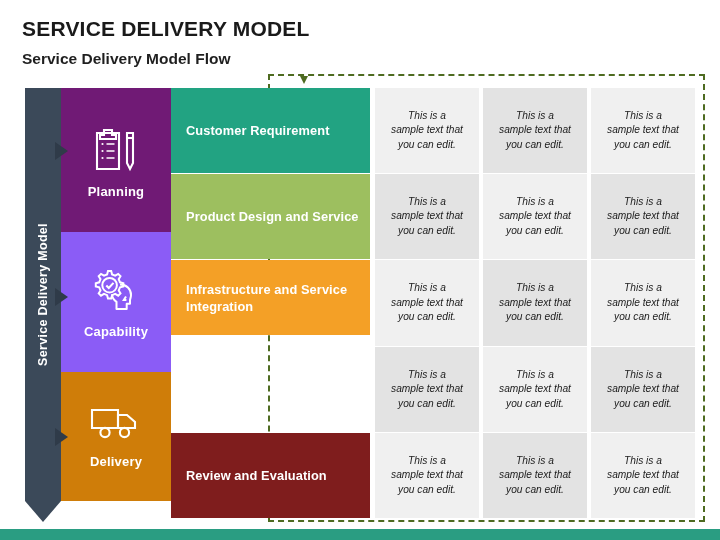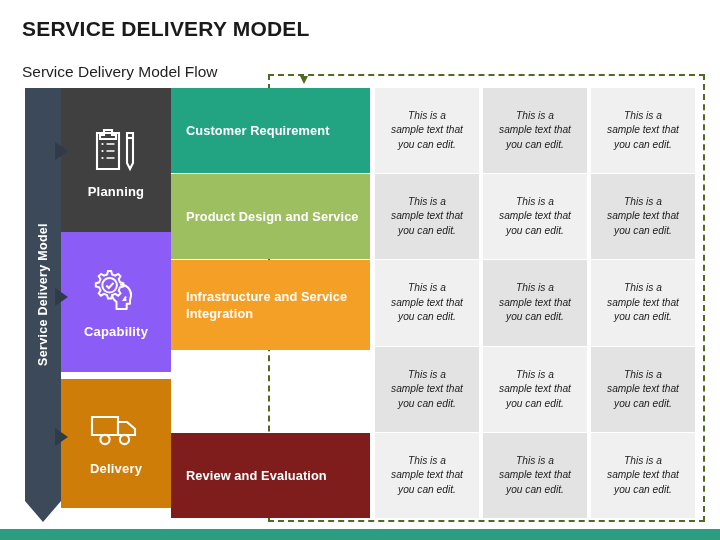--- a/index.html
+++ b/index.html
@@ -15,22 +15,22 @@
     background: #ffffff;
   }
 
   
   #header { position: absolute; left: 22px; top: 16px; }
   #page-title {
     font-size: 21px; font-weight: bold; color: #1a1a1a;
     letter-spacing: .2px; line-height: 26px; white-space: nowrap;
   }
   #page-subtitle {
-    font-size: 15.5px; color: #1f1f1f; font-weight: normal;
-    line-height: 20px; margin-top: 20px; white-space: nowrap;
+    font-size: 15.5px; color: #1f1f1f; font-weight: bold;
+    line-height: 20px; margin-top: 7px; white-space: nowrap;
   }
 
   
   #dashed-region {
     position: absolute;
     left: 268px; top: 74px;
     width: 437px; height: 448px;
     border: 2px dashed #4e6b21;
     pointer-events: none;
   }
@@ -127,21 +127,21 @@
   </div>
 
   <div id="dashed-region"></div>
   <div id="dash-arrow"></div>
 
   <div id="spine">
     <div id="spine-label">Service Delivery Model</div>
   </div>
   <div id="spine-arrow"></div>
 
-  <div class="category" style="top:88px; height:148px; background:#404040;">
+  <div class="category" style="top:88px; height:148px; background:#701a75;">
     <span class="cat-icon">
       <svg width="50" height="48" viewBox="0 0 50 48" fill="none" stroke="#ffffff" stroke-width="2.1">
         <path d="M6 7 h22 v36 h-22 z"></path>
         <path d="M13 4 h8 v5 h4 v4 h-16 v-4 h4 z"></path>
         <circle cx="11.5" cy="18" r="1.1" fill="#ffffff" stroke="none"></circle>
         <circle cx="11.5" cy="25" r="1.1" fill="#ffffff" stroke="none"></circle>
         <circle cx="11.5" cy="32" r="1.1" fill="#ffffff" stroke="none"></circle>
         <path d="M15.5 18 h8 M15.5 25 h8 M15.5 32 h8" stroke-width="1.7"></path>
         <path d="M36 7 h6 v30 l-3 6 l-3 -6 z"></path>
         <path d="M36 12 h6"></path>
@@ -158,41 +158,41 @@
         <circle cx="19.6" cy="19.2" r="7.3"></circle>
         <path d="M16.3 19.4 l2.5 2.6 l4.7-5.1" stroke-width="2.1"></path>
         <path d="M30 18.5 c6.5 0 11 4.6 11 10.4 c0 2.6 -1 4 -1 5.6 l0 3.2 l-3.3 0 l0 5.3 l-10.2 0 l0-7.1 c-2.8-2 -4.4-4.7 -4.4-7.6" stroke-linejoin="round"></path>
         <path d="M36 30.5 l-2.2 3.6 l2.6 0"></path>
       </svg>
     </span>
     <span class="cat-label">Capability</span>
   </div>
   <div class="cat-connector" style="top:288px;"></div>
 
-  <div class="category" style="top:372px; height:129px; background:#cf7d09;margin-top:7px;">
+  <div class="category" style="top:372px; height:129px; background:#cf7d09;">
     <span class="cat-icon">
       <svg width="56" height="40" viewBox="0 0 56 40" fill="none" stroke="#ffffff" stroke-width="2.1">
         <path d="M4 6 h26 v18 h-26 z"></path>
         <path d="M30 11 h9 l8 7 v6 h-17 z"></path>
         <path d="M4 24 h8 M22 24 h6 M41 24 h6"></path>
         <circle cx="17" cy="28.5" r="4.6"></circle>
         <circle cx="36.5" cy="28.5" r="4.6"></circle>
       </svg>
     </span>
     <span class="cat-label">Delivery</span>
   </div>
   <div class="cat-connector" style="top:428px;"></div>
 
   <div class="row-label" style="top:174px; height:85px; background:#9dbf5f;">
     <span>Product Design and Service</span>
   </div>
   <div class="row-label" style="top:88px; height:85px; background:#22a382;">
     <span>Customer Requirement</span>
   </div>
-  <div class="row-label" style="top:260px; height:90px; background:#f4a026;">
+  <div class="row-label" style="top:260px; height:75px; background:#f4a026;">
     <span>Infrastructure and Service Integration</span>
   </div>
   <div class="row-label" style="top:433px; height:85px; background:#7f1d1d;">
     <span>Review and Evaluation</span>
   </div>
 
   <div class="cell" style="left:375px; top:88px;  width:104px; height:85px; background:#f0f0f0;">
       <span>This is a sample text that you can edit.</span>
     </div>
   <div class="cell" style="left:483px; top:88px;  width:104px; height:85px; background:#e3e3e3;">

